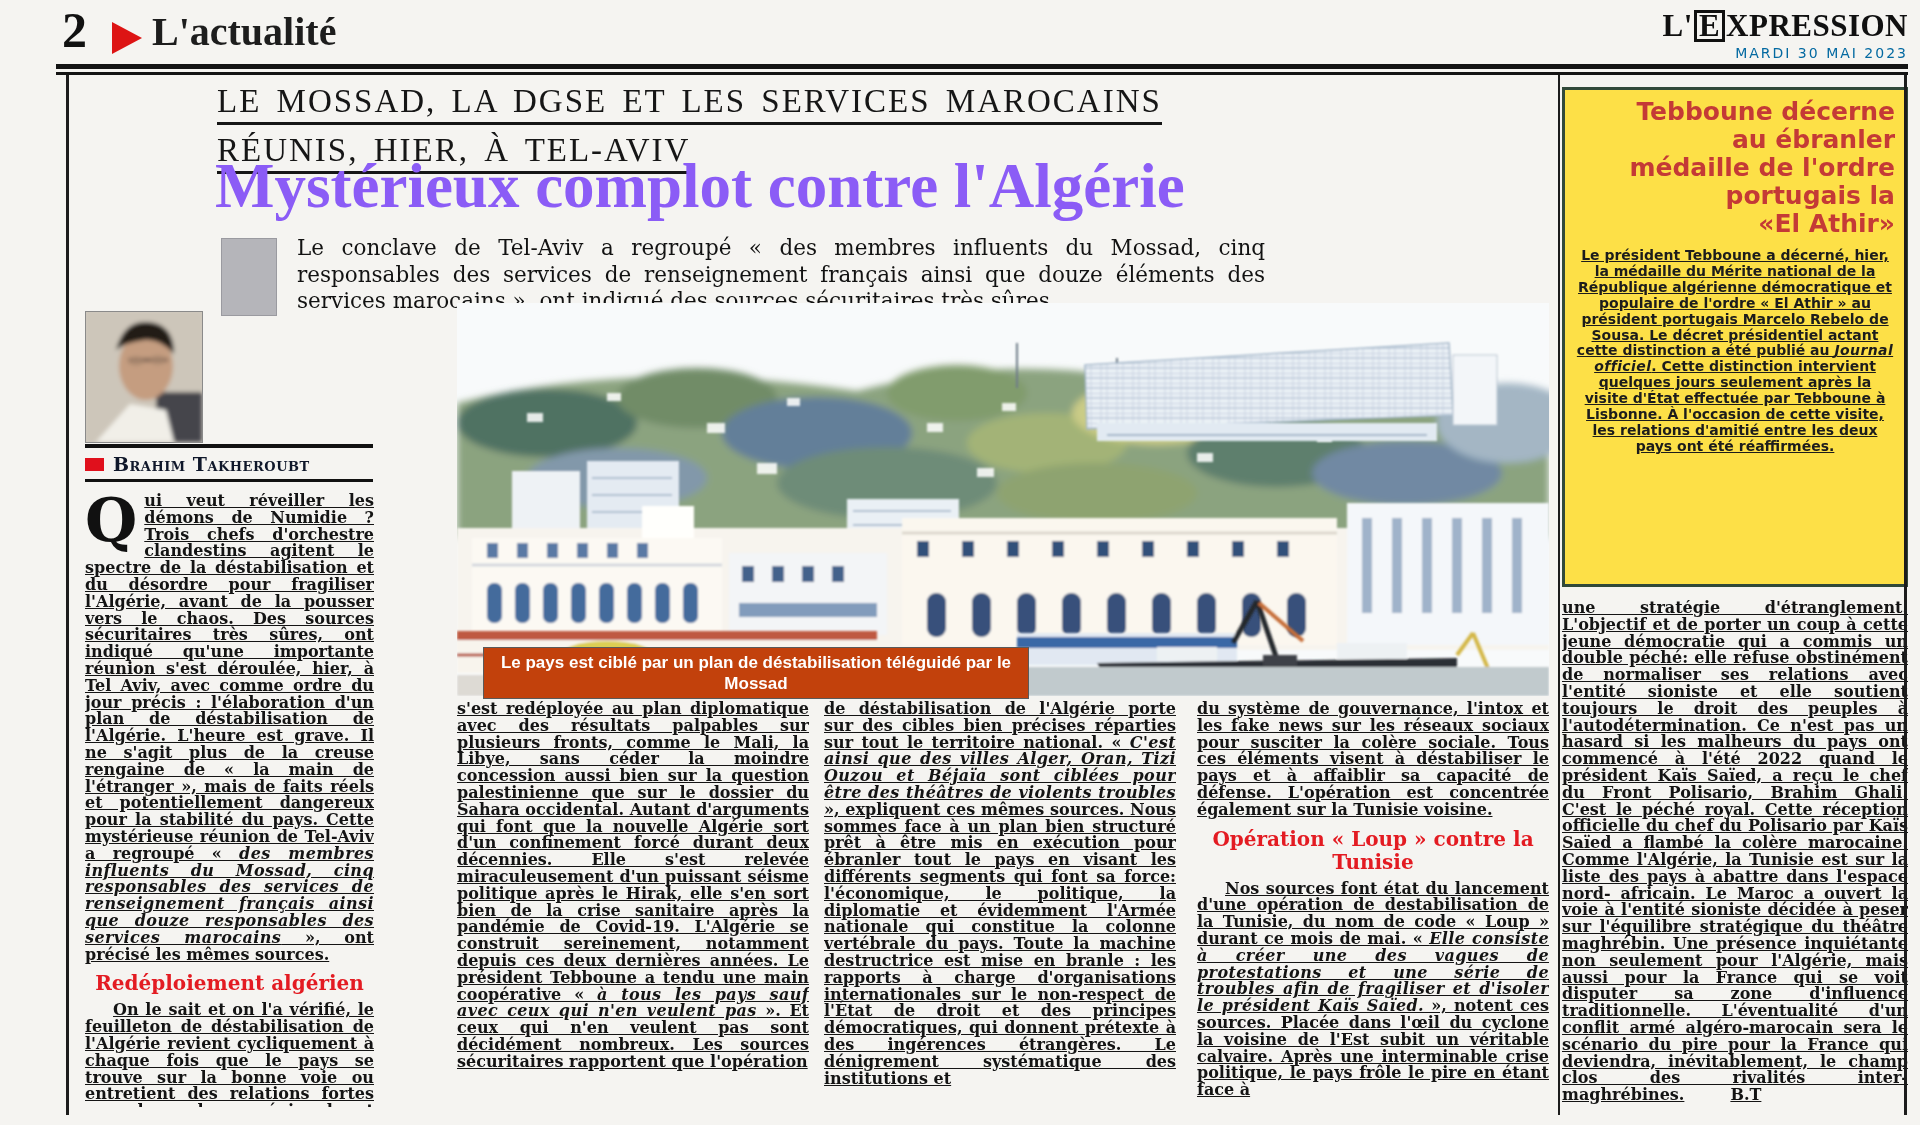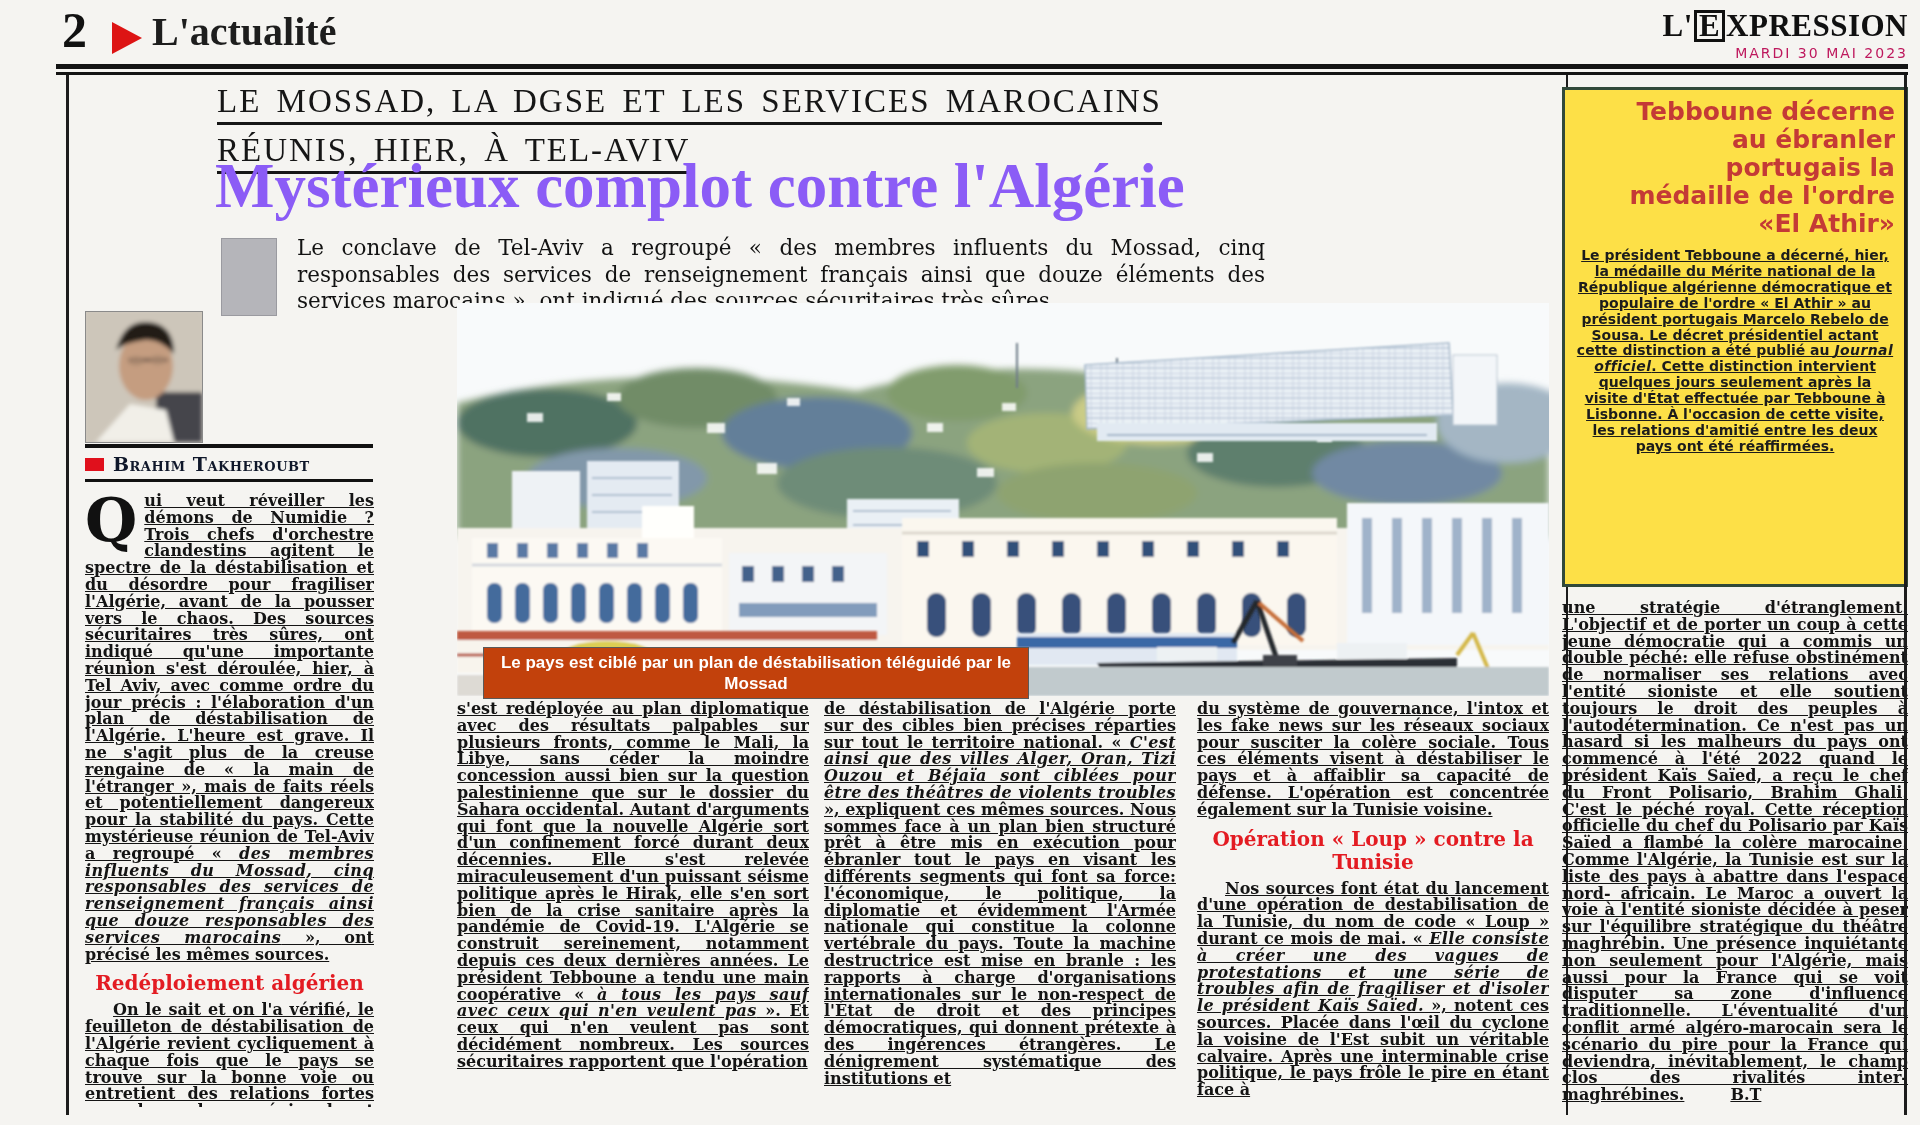--- a/index.html
+++ b/index.html
@@ -7,27 +7,27 @@
         font-family:"DejaVu Serif",serif;color:#151515;}
 
   
   .pagenum{position:absolute;left:62px;top:4px;font:700 50px/52px "Liberation Serif",serif;color:#111;}
   .tri{position:absolute;left:112px;top:22px;width:0;height:0;
        border-left:30px solid #dd1414;border-top:16px solid transparent;border-bottom:16px solid transparent;}
   .section-title{position:absolute;left:152px;top:10px;font:700 40px/44px "Liberation Serif",serif;color:#1d1d1d;}
   .mast{position:absolute;left:1600px;top:10px;width:308px;text-align:right;}
   .mast-name{font:900 31px/32px "Liberation Serif",serif;color:#101010;letter-spacing:.5px;white-space:nowrap;}
   .mast-name .boxedE{display:inline-block;border:3px solid #101010;padding:0 2px;line-height:26px;margin:0 1px;}
-  .mast-date{font:400 14px/18px "DejaVu Sans",sans-serif;color:#be185d;letter-spacing:2px;margin-top:2px;}
+  .mast-date{font:400 14px/18px "DejaVu Sans",sans-serif;color:#0369a1;letter-spacing:2px;margin-top:2px;}
   .toprule{position:absolute;left:56px;top:64px;width:1852px;height:3px;
            border-top:5px solid #141414;border-bottom:3px solid #141414;}
 
   
   .art{position:absolute;left:66px;top:75px;width:1489px;height:1040px;
-       border-left:3px solid #1c1c1c;border-right:2px solid #1c1c1c;padding-left:8px;}
+       border-left:3px solid #1c1c1c;border-right:2px solid #1c1c1c;}
   .kicker{position:absolute;left:148px;top:6px;}
   .kicker-lines div{display:table;font:400 33px/40px "Liberation Serif",serif;color:#161616;
         letter-spacing:2px;word-spacing:5px;border-bottom:3px solid #161616;padding-bottom:1px;margin-bottom:5px;}
   .headline{position:absolute;left:146px;top:78px;font:700 63px/66px "Liberation Serif",serif;color:#8b5cf6;}
   .lede{position:absolute;left:152px;top:160px;width:1044px;font:400 21.5px/26.5px "DejaVu Serif",serif;
         text-align:justify;color:#121212;}
   .lede-square{float:left;width:54px;height:76px;background:#b5b5ba;border:1px solid #9a9aa0;margin:3px 20px 4px 0;}
 
   
   .portrait{position:absolute;left:16px;top:236px;width:116px;height:130px;border:1px solid #8a8a8a;
@@ -280,22 +280,22 @@
         <p class="body-p"><span>du système de gouvernance, l'intox   et les fake news sur les réseaux sociaux pour susciter la colère sociale. Tous ces éléments visent à déstabiliser le pays et à affaiblir sa capacité de défense. L'opération est concentrée également sur la Tunisie voisine.</span></p>
         <div class="subhead">Opération «  Loup » contre la Tunisie</div>
         <p class="body-p indent"><span>Nos sources font état du lancement d'une opération de destabilisation de la Tunisie, du nom de code «  Loup » durant ce mois de mai. « </span><span class="it">Elle consiste à créer une  des vagues de protestations et une série de troubles afin de fragiliser et d'isoler le président Kaïs Saïed.</span><span> », notent ces sources. Placée dans l'œil du cyclone la voisine de l'Est subit un véritable calvaire. Après une interminable crise politique, le pays frôle le pire en étant face à</span></p>
       </div>
   </div>
 
   <div class="sidebox">
     <div class="side-title">
         <div>Tebboune décerne</div>
         <div>au ébranler</div>
+        <div>médaille de l'ordre</div>
         <div>portugais la</div>
-        <div>médaille de l'ordre</div>
         <div>«El Athir»</div>
       </div>
     <div class="side-body">
         <p class="body-p"><span>Le président  Tebboune a décerné, hier, la médaille du Mérite  national de la République algérienne démocratique et populaire de l'ordre « El Athir » au président portugais Marcelo Rebelo de Sousa. Le décret présidentiel actant  cette distinction a été publié au </span><span class="it">Journal officiel</span><span>. Cette distinction intervient quelques jours seulement après la visite d'État effectuée par Tebboune à Lisbonne. À l'occasion de cette visite, les relations d'amitié entre les deux pays ont été réaffirmées.</span></p>
       </div>
   </div>
   <div class="col col5">
       <p class="body-p"><span>une stratégie d'étranglement. L'objectif et de porter un coup à cette jeune démocratie qui a commis un double péché: elle refuse obstinément de normaliser ses relations avec l'entité sioniste et elle soutient toujours le droit des peuples à l'autodétermination. Ce n'est pas un hasard si les malheurs du pays ont commencé à l'été 2022 quand le président Kaïs Saïed, a reçu le chef du Front Polisario, Brahim Ghali. C'est le péché royal. Cette réception officielle du chef du Polisario par Kaïs Saïed a flambé la colère marocaine. Comme l'Algérie, la Tunisie est sur  la liste des pays à abattre dans l'espace nord- africain. Le Maroc a ouvert la voie à l'entité sioniste décidée à peser sur l'équilibre stratégique du théâtre maghrébin. Une présence inquiétante non seulement pour l'Algérie, mais aussi  pour la France qui se voit disputer sa zone d'influence traditionnelle. L'éventualité d'un conflit armé algéro-marocain sera le scénario du pire pour la France qui deviendra, inévitablement, le champ clos des rivalités inter-maghrébines.</span><span class="sig">B.T</span></p>
     </div>
   <div class="rightrule"></div>

